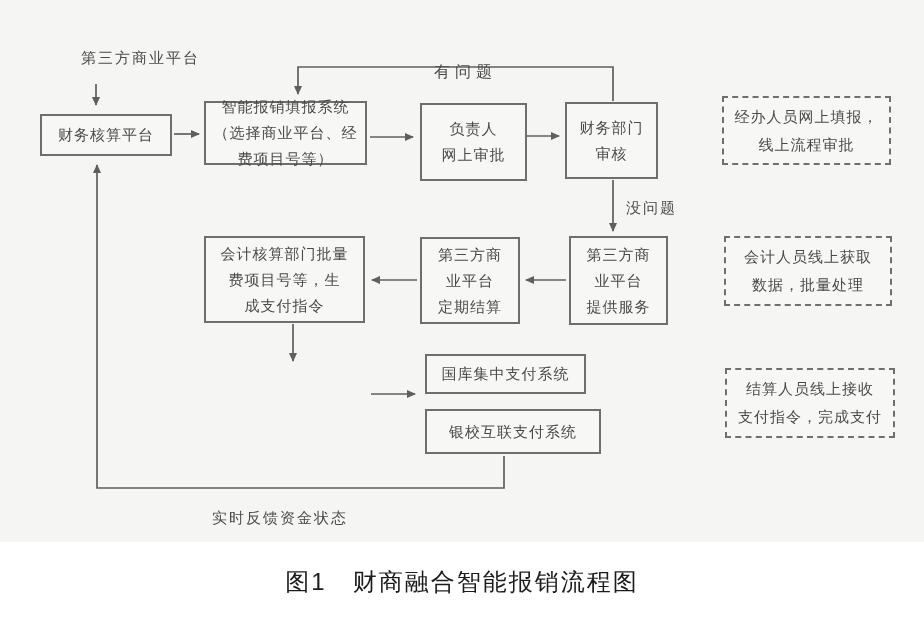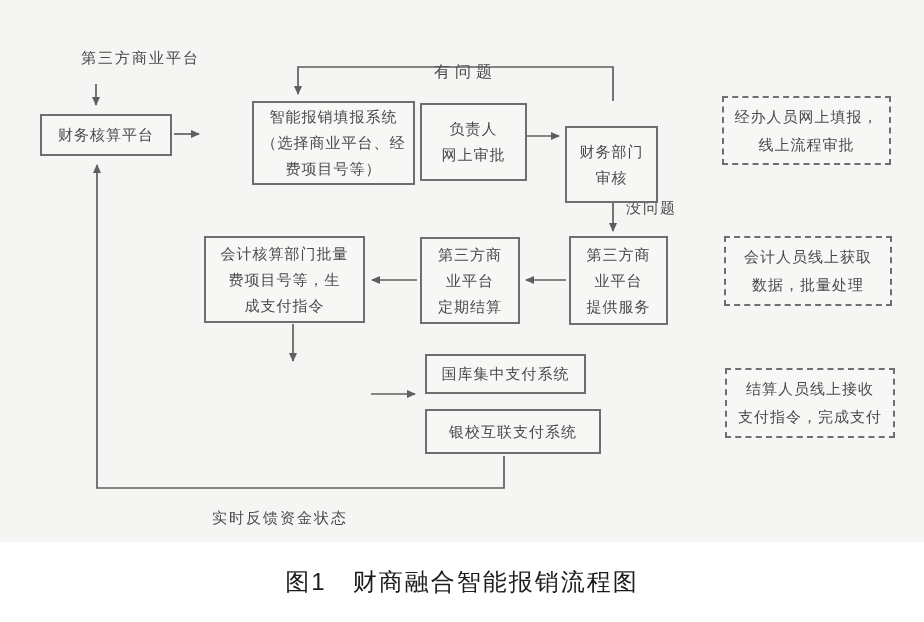--- a/index.html
+++ b/index.html
@@ -105,28 +105,28 @@
       </g>
     </svg>
 
     <div class="flabel" style="left:47px; top:49px;margin-left:34px;">第三方商业平台</div>
     <div class="flabel" style="left:434px; top:33px; font-size:16px; letter-spacing:5px;margin-top:29px;">有问题</div>
     <div class="flabel" style="left:626px; top:199px;">没问题</div>
     <div class="flabel" style="left:212px; top:509px;font-family:Liberation Serif, serif;">实时反馈资金状态</div>
 
     <div class="node" style="left:40px; top:114px; width:132px; height:42px;">财务核算平台</div>
 
-    <div class="node" style="left:204px; top:101px; width:163px; height:84px;margin-left:48px;">智能报销填报系统
+    <div class="node" style="left:204px; top:101px; width:163px; height:64px;">智能报销填报系统
 （选择商业平台、经
 费项目号等）</div>
 
     <div class="node" style="left:420px; top:103px; width:107px; height:78px;">负责人
 网上审批</div>
 
-    <div class="node" style="left:565px; top:102px; width:93px; height:77px;margin-top:24px;">财务部门
+    <div class="node" style="left:565px; top:102px; width:93px; height:77px;">财务部门
 审核</div>
 
     <div class="node" style="left:569px; top:236px; width:99px; height:89px;">第三方商
 业平台
 提供服务</div>
 
     <div class="node" style="left:420px; top:237px; width:100px; height:87px;">第三方商
 业平台
 定期结算</div>
 

